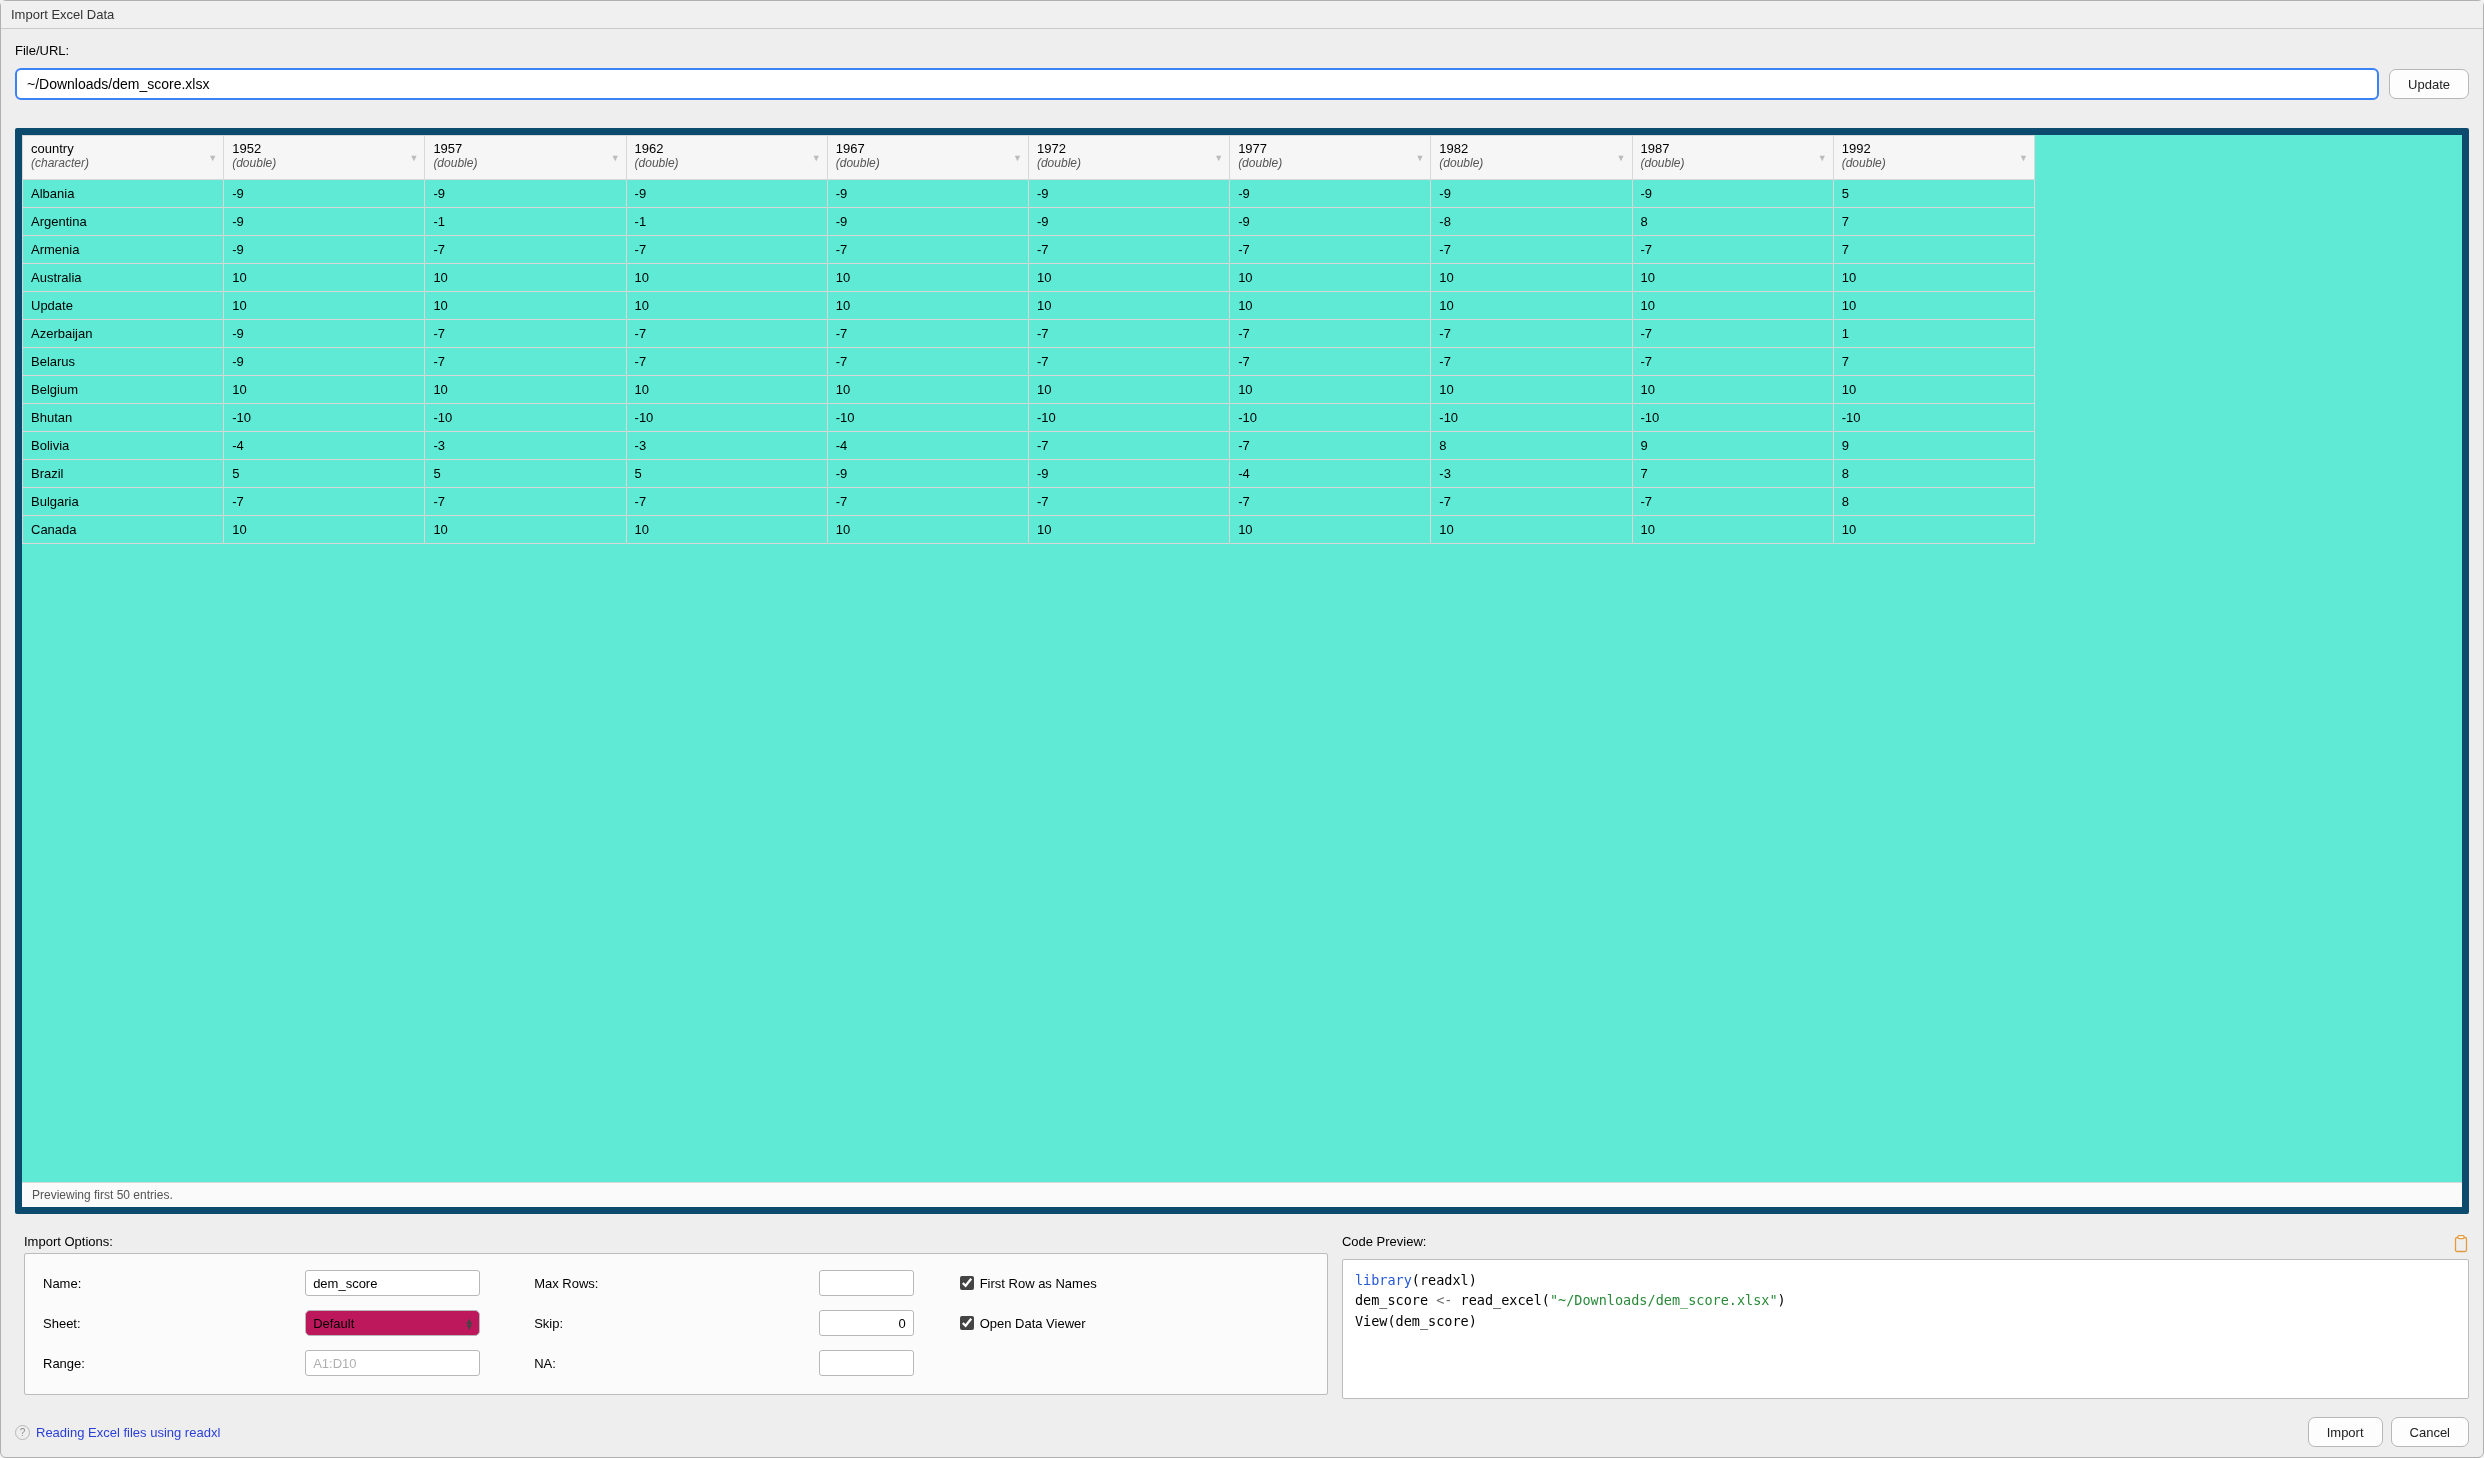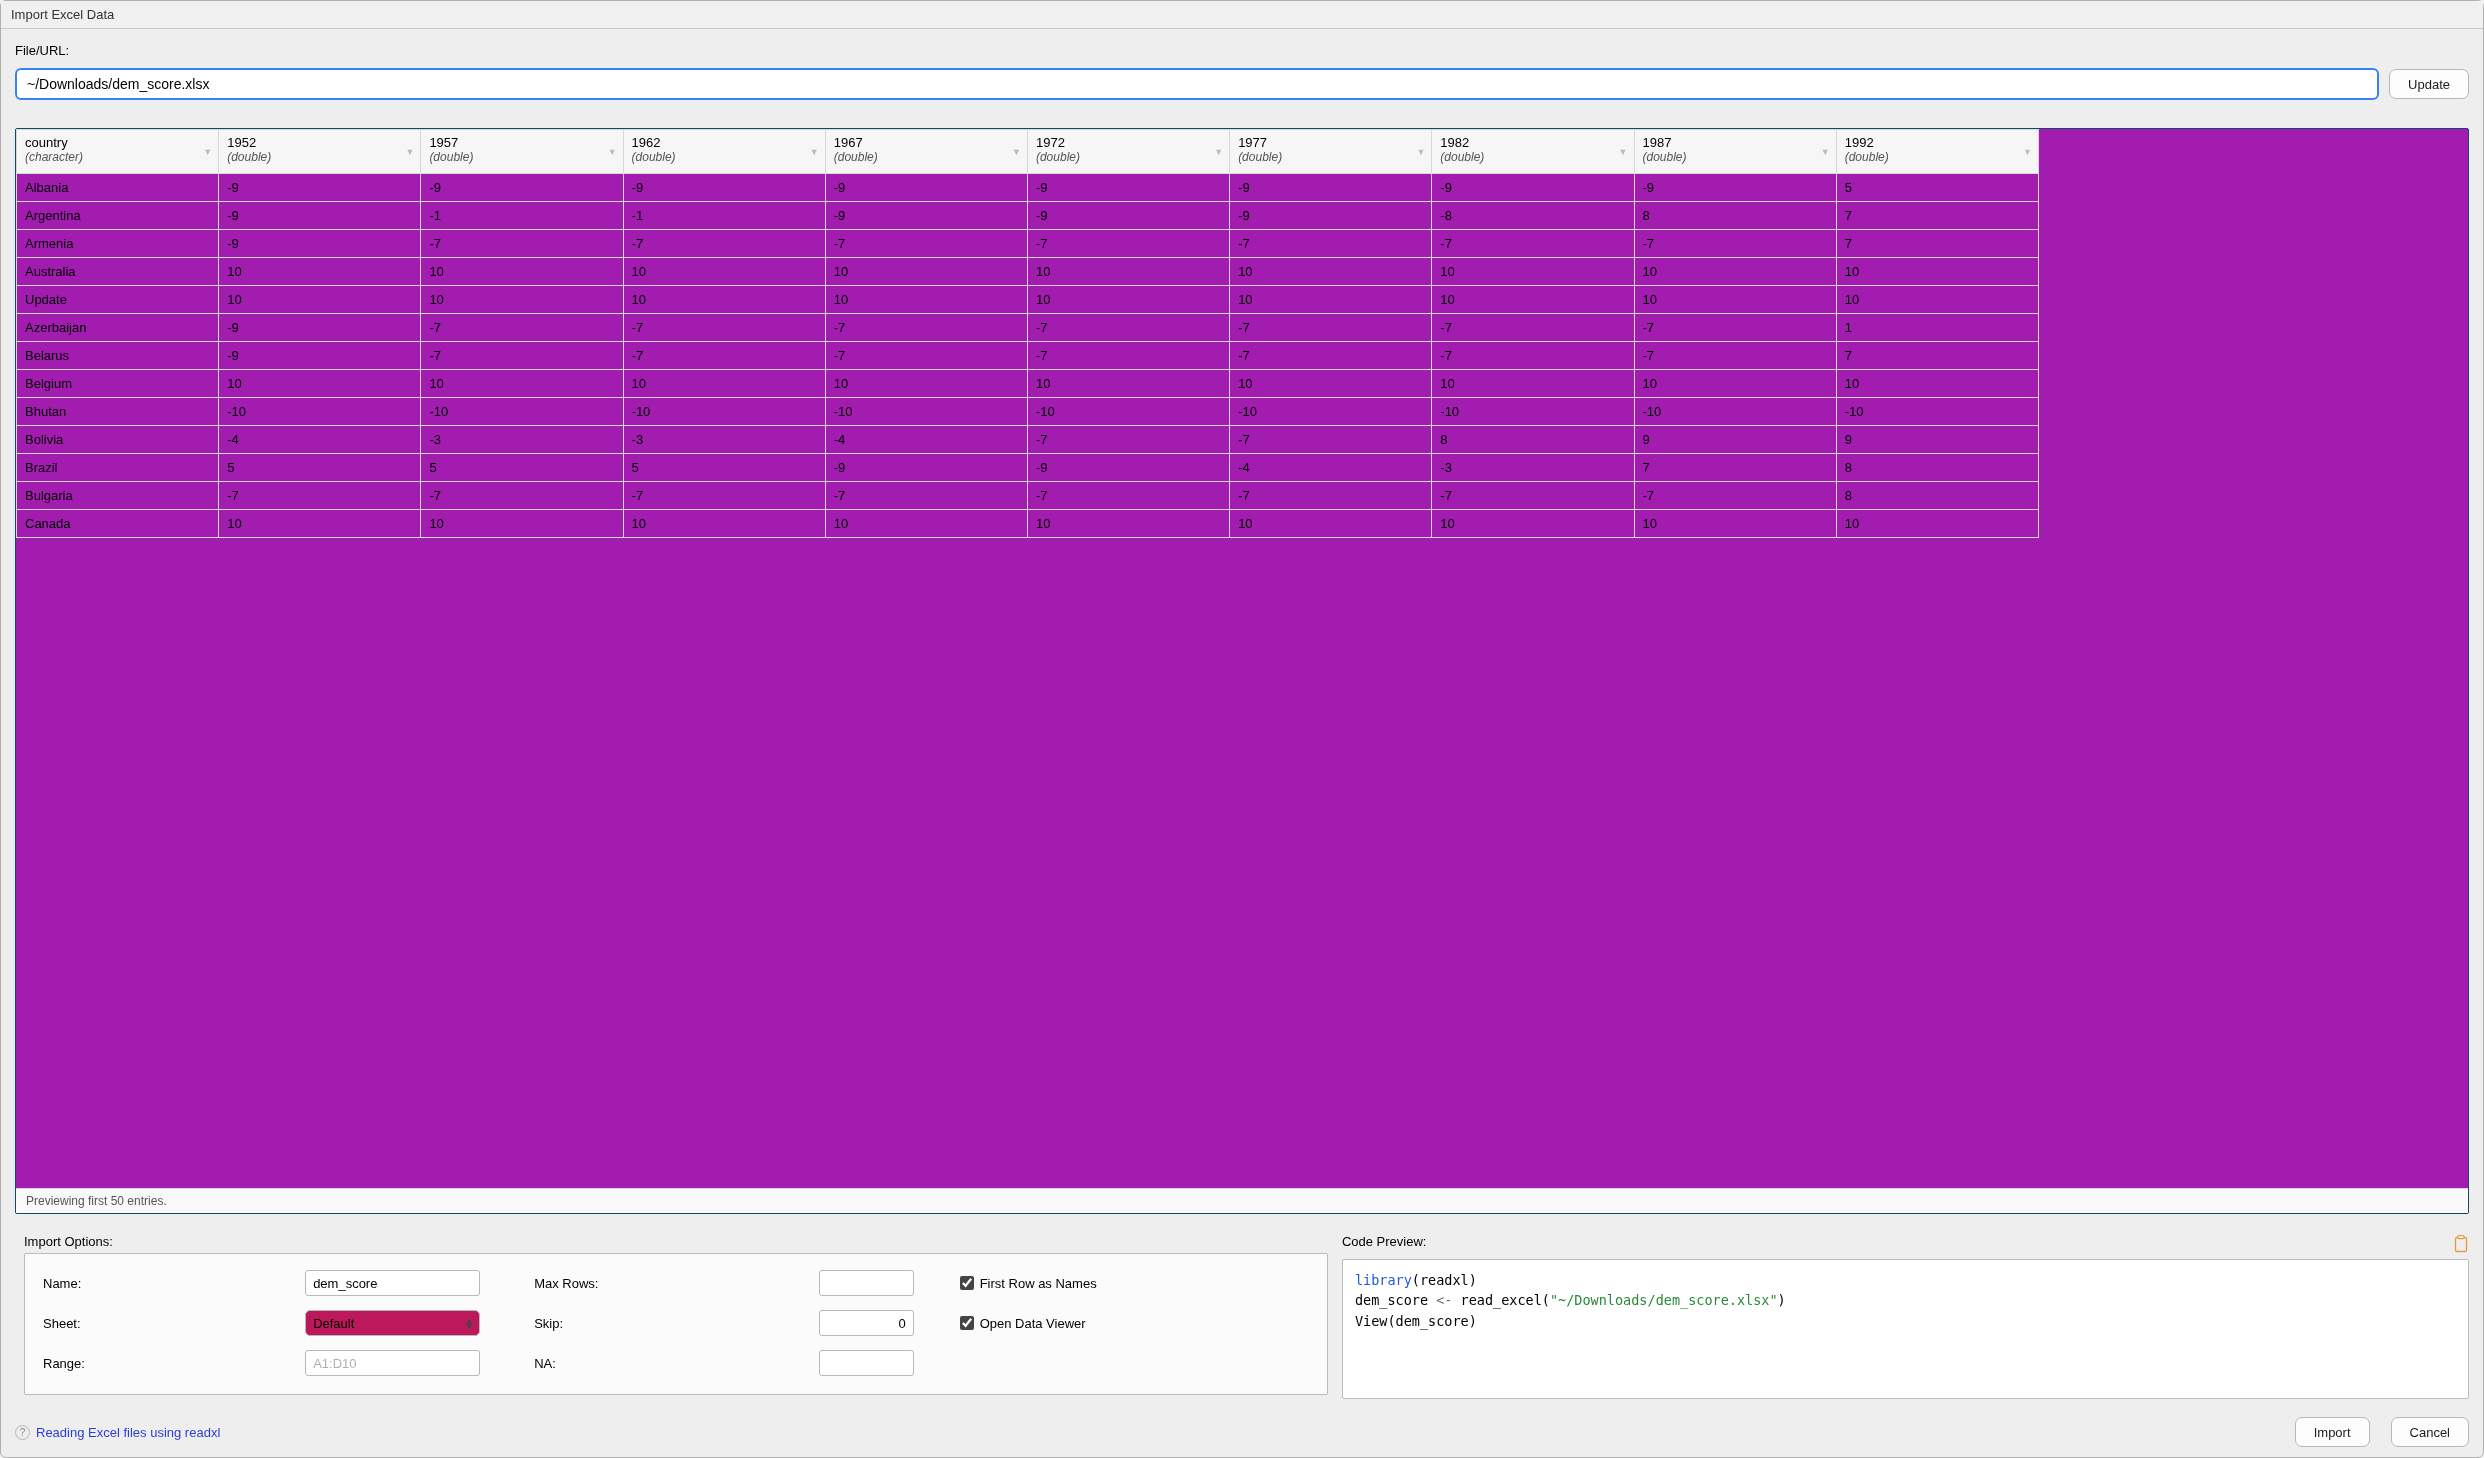--- a/index.html
+++ b/index.html
@@ -69,22 +69,22 @@
   }
 
   .preview-container {
     display: flex;
     flex-direction: column;
     flex: 1;
     min-height: 0;
     margin-bottom: 4px;
   }
   .preview-box {
-    border: 1px solid #0c4a6e;
-    background: #a21caf;
+    border: 7px solid #0c4a6e;
+    background: #5eead4;
     flex: 1;
     min-height: 0;
     display: flex;
     flex-direction: column;
     border-radius: 2px;
   }
   .table-scroll {
     flex: 1;
     overflow: hidden;
     position: relative;
@@ -250,21 +250,21 @@
     display: flex; align-items: center; gap: 6px;
     font-size: 13px;
   }
   .help-link a { color: #2a3fd8; text-decoration: none; cursor: pointer; }
   .help-q {
     width: 15px; height: 15px; border-radius: 50%;
     border: 1px solid #b8b8b8; color: #8d8d8d;
     display: inline-flex; align-items: center; justify-content: center;
     font-size: 10px;
   }
-  .footer-buttons { display: flex; gap: 21px; }
+  .footer-buttons { display: flex; gap: 8px; }
 </style>
 </head>
 <body>
 
 <div class="dialog">
   <div class="titlebar">Import Excel Data</div>
 
   <div class="body">
 
     <div class="section-label">File/URL:</div>

